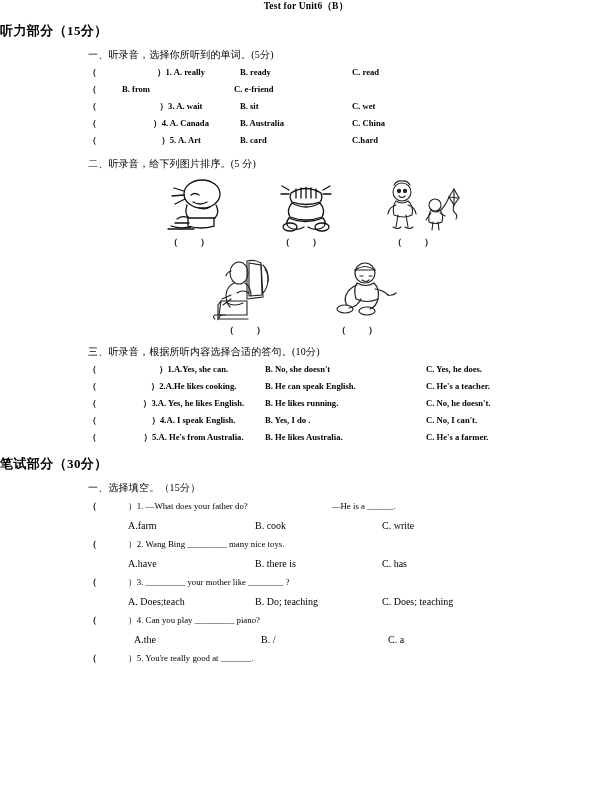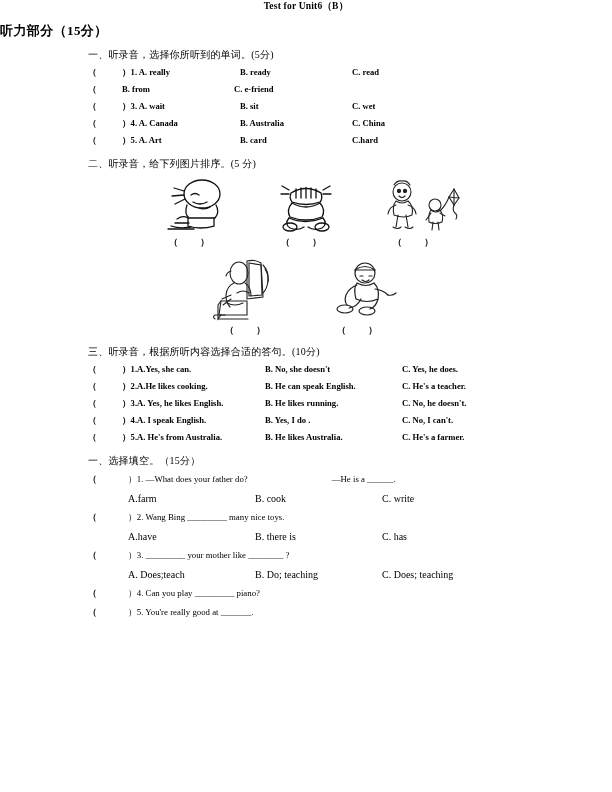--- a/index.html
+++ b/index.html
@@ -51,29 +51,29 @@
     white-space: nowrap;
   }
   .brk {
     display: inline-block;
     width: 34px;
     flex: 0 0 34px;
     font-weight: bold;
     letter-spacing: 0;
   }
   .brk .bl { margin-right: 17px; }
-  .opt-a { display:inline-block; }
+  .opt-a { display:inline-block;text-align:center; }
   .listen1 .opt-a { width: 118px; flex: 0 0 118px; }
   .listen1 .opt-b { width: 112px; flex: 0 0 112px; }
   .listen1 .opt-c { display:inline-block; }
   .bold { font-weight: bold; }
 
   .listen3 .opt-a { width: 143px; flex: 0 0 143px; }
   .listen3 .opt-b { width: 137px; flex: 0 0 137px; }
-  .listen3 .opt-c { display:inline-block; }
+  .listen3 .opt-c { display:inline-block;margin-left:24px; }
 
   
   .pic-block { margin-top: 4px; }
   .pic-row {
     display: flex;
     justify-content: center;
   }
   .pic-row.row1 { margin-top: 2px; }
   .pic-cell {
     width: 112px;
@@ -306,20 +306,21 @@
       <span class="opt-c bold">C. No, I can't.</span>
     </div>
     <div class="q-row">
       <span class="brk"><span class="bl">（</span></span>
       <span class="opt-a bold">）5.A. He's from Australia.</span>
       <span class="opt-b bold">B. He likes Australia.</span>
       <span class="opt-c bold">C. He's a farmer.</span>
     </div>
   </div>
 
+  <div class="part-title">笔试部分（30分）</div>
 
   <div class="section-head">一、选择填空。（15分）</div>
 
   <div class="q-list written">
 
     <div class="w-row">
       <span class="brk"><span class="bl">（</span></span>
       <span class="w-stem">）1. —What does your father do?</span>
       <span class="gap-a"></span>
       <span class="w-stem">—He is a ______.</span>
@@ -347,20 +348,25 @@
     <div class="w-opts">
       <span class="oa">A. Does;teach</span>
       <span class="ob">B. Do; teaching</span>
       <span>C. Does; teaching</span>
     </div>
 
     <div class="w-row">
       <span class="brk"><span class="bl">（</span></span>
       <span class="w-stem">）4. Can you play _________ piano?</span>
     </div>
+    <div class="w-opts">
+      <span class="oa" style="padding-left:6px">A.the</span>
+      <span class="ob">B. /</span>
+      <span>C. a</span>
+    </div>
 
     <div class="w-row">
       <span class="brk"><span class="bl">（</span></span>
       <span class="w-stem">）5. You're really good at _______.</span>
     </div>
 
   </div>
 
 </div>
 

